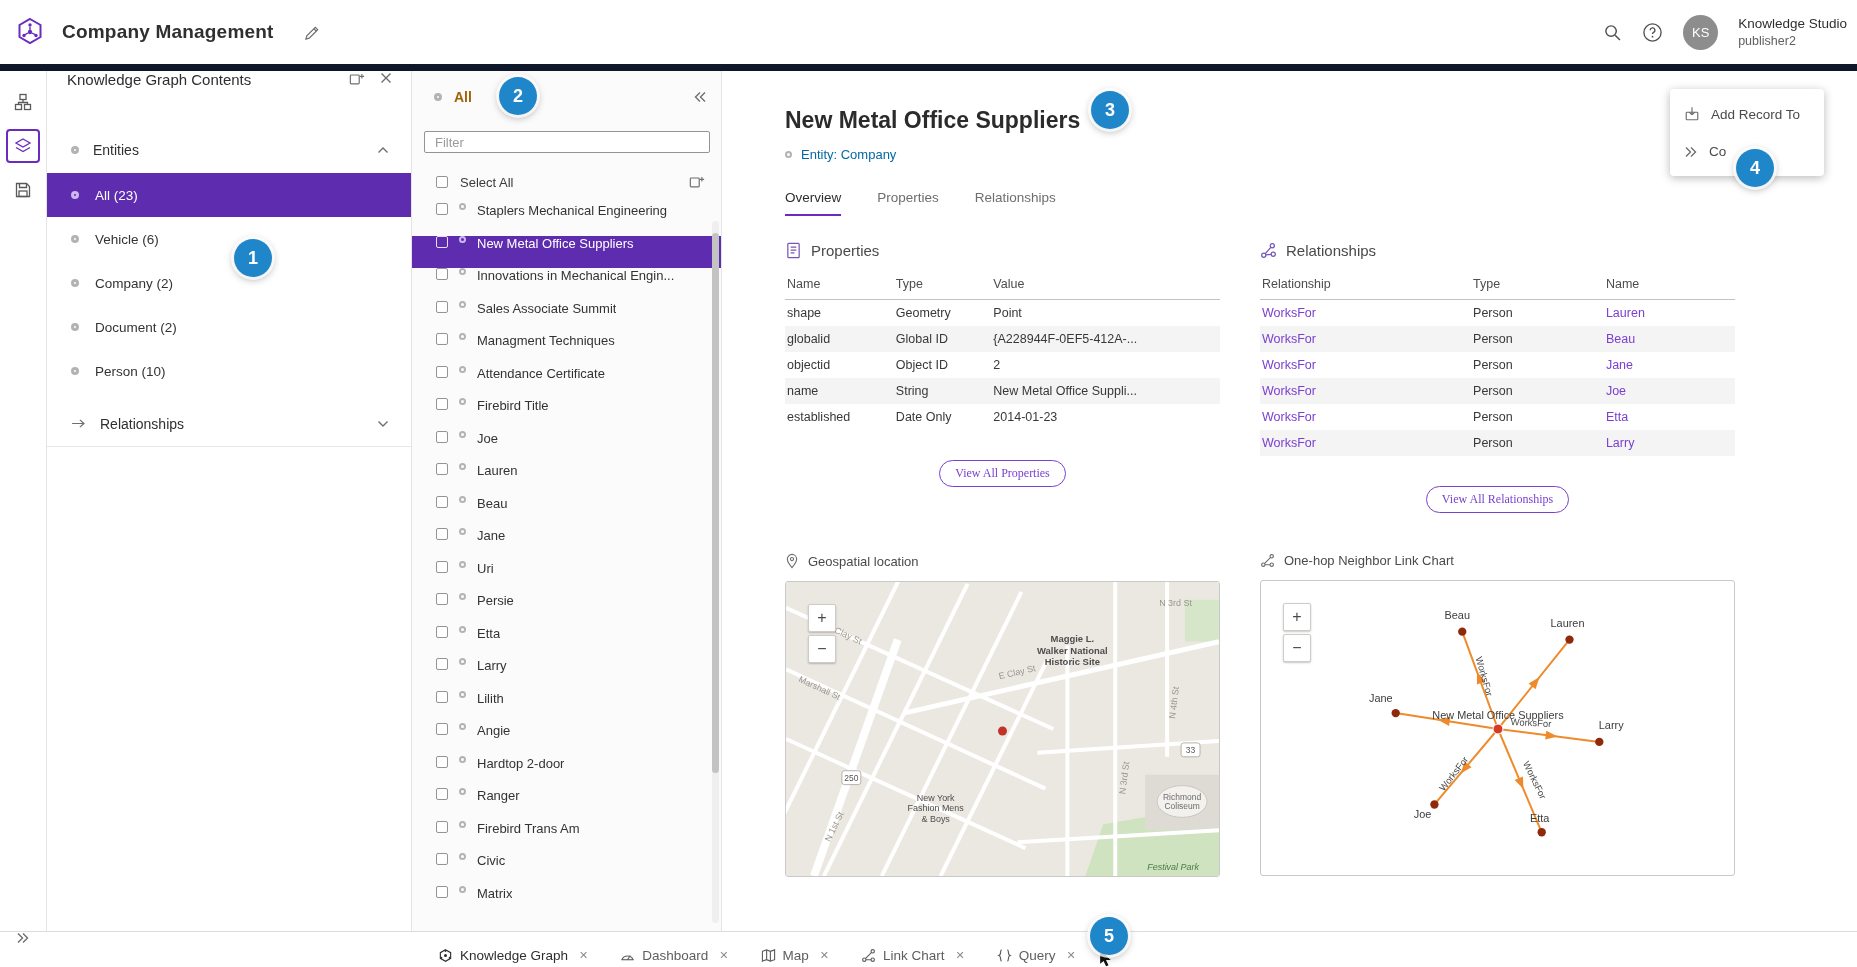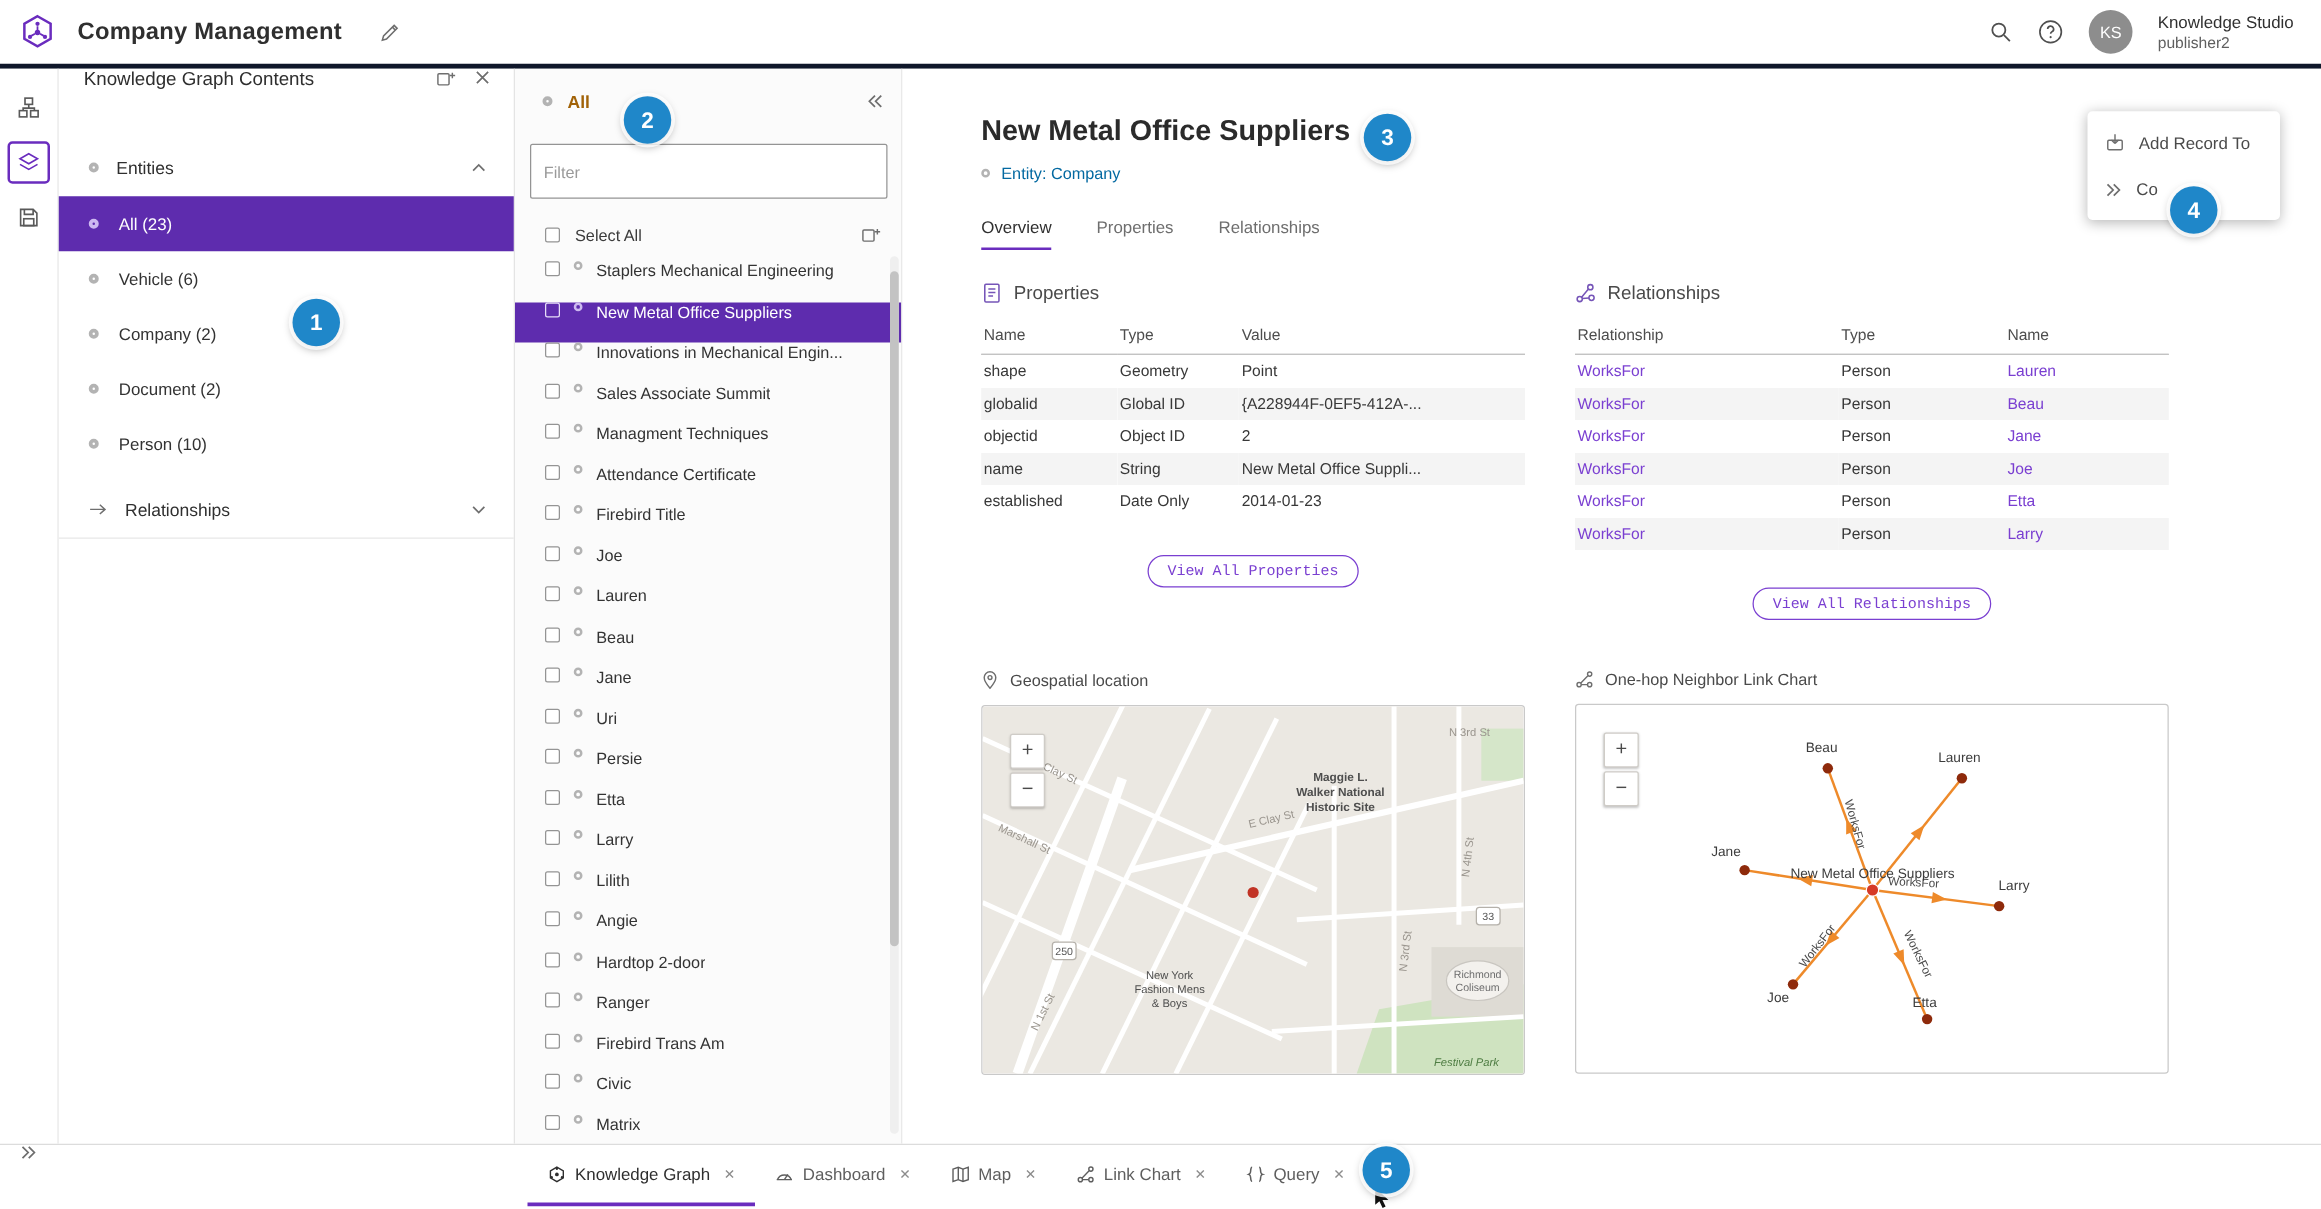--- a/index.html
+++ b/index.html
@@ -2,21 +2,21 @@
 <html style="--accent: #6a2cbe; --selected-bg: #5e2cae; --link: #7a3fd1; --annotation-blue: #1f87c9; --edge-orange: #ee8a2a; --node-maroon: #8e2a0b; --node-center-red: #d63a26; --park-green: #cfe3c0;"><head>
 <meta charset="utf-8">
 <style>
   *{box-sizing:border-box;margin:0;padding:0}
   html,body{width:1857px;height:967px}
   body{font-family:"Liberation Sans","DejaVu Sans",sans-serif;background:#fff;color:#333;overflow:hidden}
   svg{display:block}
   #app{position:relative;width:1857px;height:967px;background:#fff;overflow:hidden}
 
   
-  #topbar{height:55px;border-bottom:4px solid #0f172a;display:flex;align-items:center;padding:0 22px 0 10px;background:#fff}
+  #topbar{height:71px;border-bottom:7px solid #0f172a;display:flex;align-items:center;padding:0 10px 0 10px;background:#fff}
   .logo{width:32px;height:32px;margin:0 16px 0 4px;color:var(--accent)}
   .apptitle{font-size:19px;font-weight:600;color:#2f2f2f;letter-spacing:.2px}
   .pencil{margin-left:30px;color:#6e6e6e;cursor:pointer}
   .hright{margin-left:auto;display:flex;align-items:center;gap:20px}
   .hicon{color:#4f4f4f;cursor:pointer}
   .avatar{width:35px;height:35px;border-radius:50%;background:#8d8d8d;color:#fff;font-size:13px;display:flex;align-items:center;justify-content:center;cursor:pointer}
   .usermeta{line-height:1.3}
   .usermeta .l1{font-size:13.5px;color:#303030}
   .usermeta .l2{font-size:12.5px;color:#5f5f5f}
 
@@ -39,21 +39,21 @@
   .c-item{height:44px;display:flex;align-items:center;padding:0 20px 0 24px;gap:16px;cursor:pointer}
   .c-item .lbl{font-size:13.5px;color:#333}
   .c-item.sel{background:var(--selected-bg)}
   .c-item.sel .lbl{color:#fff}
   .c-item.sel .donut{border-color:#cdb9f0;background:transparent}
 
   
   #listpanel{width:310px;border-right:1px solid #e4e4e4;background:#fbfbfb;position:relative;overflow:hidden}
   .lp-head{height:52px;display:flex;align-items:center;padding:0 14px 0 22px;gap:12px}
   .lp-title{font-size:14px;font-weight:700;color:#a16207;flex:1}
-  .filter{display:block;margin:8px 12px 0;width:286px;height:44px;border:1px solid #949494;border-radius:2px;background:#fff;padding:0 10px;font-size:13px;color:#333;font-family:inherit}
+  .filter{display:block;margin:8px 12px 0;width:286px;height:22px;border:1px solid #949494;border-radius:2px;background:#fff;padding:0 10px;font-size:13px;color:#333;font-family:inherit}
   .filter::placeholder{color:#9a9a9a}
   .selall{display:flex;align-items:center;margin-top:16px;padding:0 16px 0 24px;gap:12px;height:26px}
   .selall-lbl{font-size:13px;color:#3b3b3b;flex:1}
   .cb{width:12px;height:12px;border:1px solid #949494;border-radius:2px;background:#fff;display:inline-block;flex:none;cursor:pointer}
   #entity-list{margin-top:8px}
   .l-item{height:32.5px;display:flex;align-items:flex-start;padding:0 18px 0 24px;gap:11px;cursor:pointer}
   .l-item .lbl{font-size:13px;color:#333;white-space:nowrap;overflow:hidden;text-overflow:ellipsis}
   .l-item.sel{background:var(--selected-bg)}
   .l-item.sel .lbl{color:#fff}
   .l-item.sel .donut{border-color:#cdb9f0;background:transparent}
@@ -72,21 +72,21 @@
   .sec-head{display:flex;align-items:center;gap:9px}
   .sec-ic{color:#7655b8}
   .sec-ic.gray{color:#6e6e6e}
   .sec-title{font-size:15px;color:#4a4a4a}
   .sec-title.sm{font-size:13px}
   table{width:100%;border-collapse:collapse;margin-top:12px}
   th{text-align:left;font-size:12.5px;font-weight:400;color:#4d4d4d;padding:6px 8px 8px 2px;border-bottom:1px solid #c3c3c3}
   td{font-size:12.5px;color:#383838;padding:6px 8px 6px 2px;white-space:nowrap;overflow:hidden;text-overflow:ellipsis;max-width:170px}
   tbody tr:nth-child(even){background:#f4f4f4}
   .cell-link{color:var(--link);cursor:pointer}
-  .pill{display:block;margin:30px auto 0;border:1px solid var(--link);color:var(--link);background:#fff;border-radius:14px;font-size:12px;padding:5px 15px;cursor:pointer;font-family:Liberation Mono, monospace}
+  .pill{display:block;margin:30px auto 0;border:1px solid var(--link);color:var(--link);background:#fff;border-radius:14px;font-size:12px;padding:5px 15px;cursor:pointer;font-family:Liberation Serif, serif}
   .card{margin-top:12px;height:296px;border:1px solid #c9c9c9;border-radius:3px;position:relative;overflow:hidden;background:#fff}
   .card > svg{width:100%;height:100%}
   .zoomctl{position:absolute;top:22px;left:22px;display:flex;flex-direction:column;gap:3px}
   .zbtn{width:28px;height:28px;background:#fff;border:1px solid #cfccc7;box-shadow:0 1px 2px rgba(0,0,0,.22);font-size:16px;color:#4a4a4a;display:flex;align-items:center;justify-content:center;border-radius:2px;cursor:pointer}
 
   
   .ctx{position:absolute;left:1670px;top:89px;width:154px;background:#fff;border-radius:4px;box-shadow:0 2px 10px rgba(0,0,0,.28);padding:6px 0;z-index:30}
   .ctx-item{display:flex;align-items:center;gap:11px;padding:11px 14px;font-size:13.5px;color:#4a4a4a;cursor:pointer}
   .ctx-ic{color:#6e6e6e}
 

